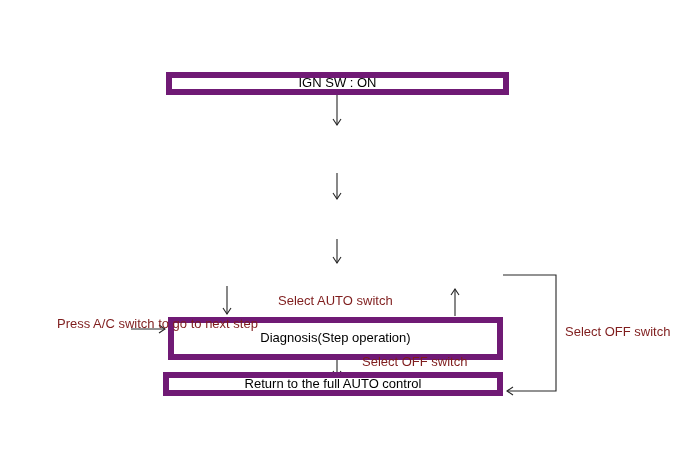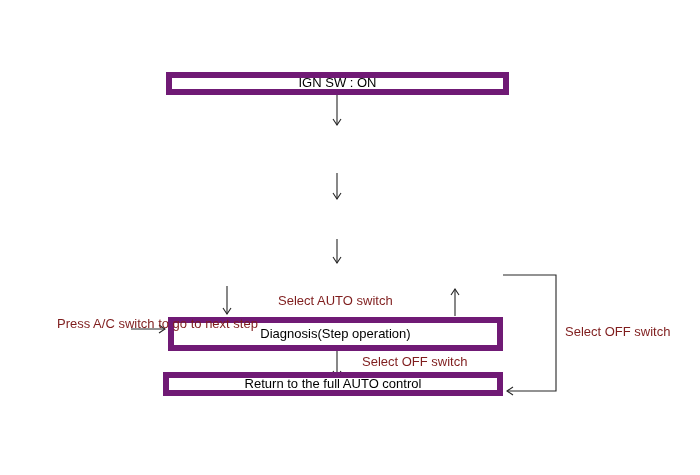--- a/index.html
+++ b/index.html
@@ -39,21 +39,21 @@
   .fbox .textline {
     display: block;
     white-space: nowrap;
     line-height: 17px;
   }
   .box-ign    { left: 166px; top: 72px;  width: 343px; height: 23px; }
   .box-mode   { left: 167px; top: 128px; width: 341px; height: 45px; padding: 5px 0 0 29px; }
   .box-blink  { left: 160px; top: 202px; width: 350px; height: 37px; padding: 2px 0 0 6px;  }
   .box-blink .textline { line-height: 16px; }
   .box-diagstart { left: 167px; top: 266px; width: 336px; height: 20px; }
-  .box-diagstep  { left: 168px; top: 317px; width: 335px; height: 34px; }
+  .box-diagstep  { left: 168px; top: 317px; width: 335px; height: 43px; }
   .box-return    { left: 163px; top: 372px; width: 340px; height: 24px; }
   .flabel {
     position: absolute;
     font-size: 13px;
     color: #7f1d1d;
     white-space: nowrap;
     line-height: 15px;
   }
   .label-select-auto      { left: 278px; top: 293px; }
   .label-select-off-step  { left: 362px; top: 354px; }

